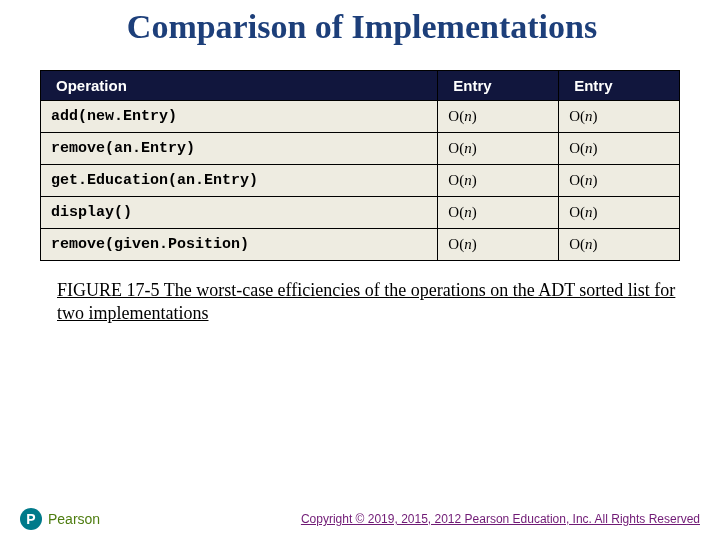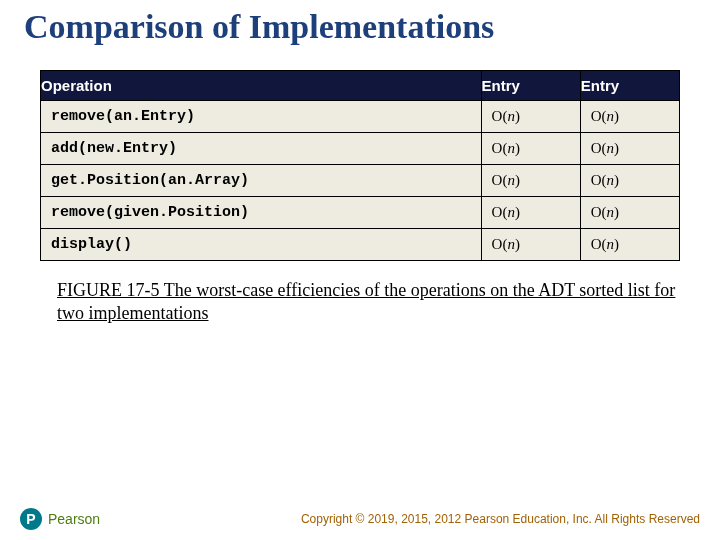--- a/index.html
+++ b/index.html
@@ -17,37 +17,38 @@
     height: 540px;
     box-sizing: border-box;
     padding: 8px 20px 0 20px;
   }
   .title {
     font-size: 34px;
     font-weight: bold;
     color: #1d3f7a;
     margin: 0 0 24px 0;
     padding-left: 4px;
+    text-align: center;
   }
   .table-wrap {
     margin: 0 20px 0 20px;
   }
   table {
     width: 100%;
     border-collapse: collapse;
     background: #eeece1;
   }
   thead th {
     background: #11163d;
     color: #fff;
     text-align: left;
     font-family: Arial, Helvetica, sans-serif;
     font-weight: bold;
     font-size: 15px;
-    padding: 6px 0;
+    padding: 6px 15px;
     border: 1px solid #000;
   }
   tbody td {
     border: 1px solid #000;
     padding: 7px 10px;
     font-size: 15px;
     vertical-align: middle;
   }
   tbody td.op {
     font-family: "Courier New", Courier, monospace;
@@ -91,62 +92,63 @@
     justify-content: center;
   }
   .logo-text {
     font-family: Arial, sans-serif;
     font-size: 14px;
     color: #4d7c0f;
   }
   .copyright {
     font-family: Arial, Helvetica, sans-serif;
     font-size: 12px;
-    color: #a16207;
+    color: #701a75;
+    text-decoration: underline;
   }
 </style>
 </head>
 <body>
 
 <div class="slide">
 
   <h1 class="title">Comparison of Implementations</h1>
 
   <div class="table-wrap">
     <table>
       <thead>
         <tr>
           <th>Operation</th>
           <th>Entry</th>
           <th>Entry</th>
         </tr>
       </thead>
       <tbody>
           <tr>
+            <td class="op">add(new.Entry)</td>
+            <td><span class="bigO">O(<span class="it">n</span>)</span></td>
+            <td><span class="bigO">O(<span class="it">n</span>)</span></td>
+          </tr>
+          <tr>
             <td class="op">remove(an.Entry)</td>
             <td><span class="bigO">O(<span class="it">n</span>)</span></td>
             <td><span class="bigO">O(<span class="it">n</span>)</span></td>
           </tr>
           <tr>
-            <td class="op">add(new.Entry)</td>
+            <td class="op">get.Education(an.Entry)</td>
             <td><span class="bigO">O(<span class="it">n</span>)</span></td>
             <td><span class="bigO">O(<span class="it">n</span>)</span></td>
           </tr>
           <tr>
-            <td class="op">get.Position(an.Array)</td>
+            <td class="op">display()</td>
             <td><span class="bigO">O(<span class="it">n</span>)</span></td>
             <td><span class="bigO">O(<span class="it">n</span>)</span></td>
           </tr>
           <tr>
             <td class="op">remove(given.Position)</td>
-            <td><span class="bigO">O(<span class="it">n</span>)</span></td>
-            <td><span class="bigO">O(<span class="it">n</span>)</span></td>
-          </tr>
-          <tr>
-            <td class="op">display()</td>
             <td><span class="bigO">O(<span class="it">n</span>)</span></td>
             <td><span class="bigO">O(<span class="it">n</span>)</span></td>
           </tr>
         </tbody>
     </table>
   </div>
 
   <div class="caption">FIGURE 17-5 The worst-case efficiencies of the operations on the ADT sorted list for two implementations</div>
 
   <div class="footer">

